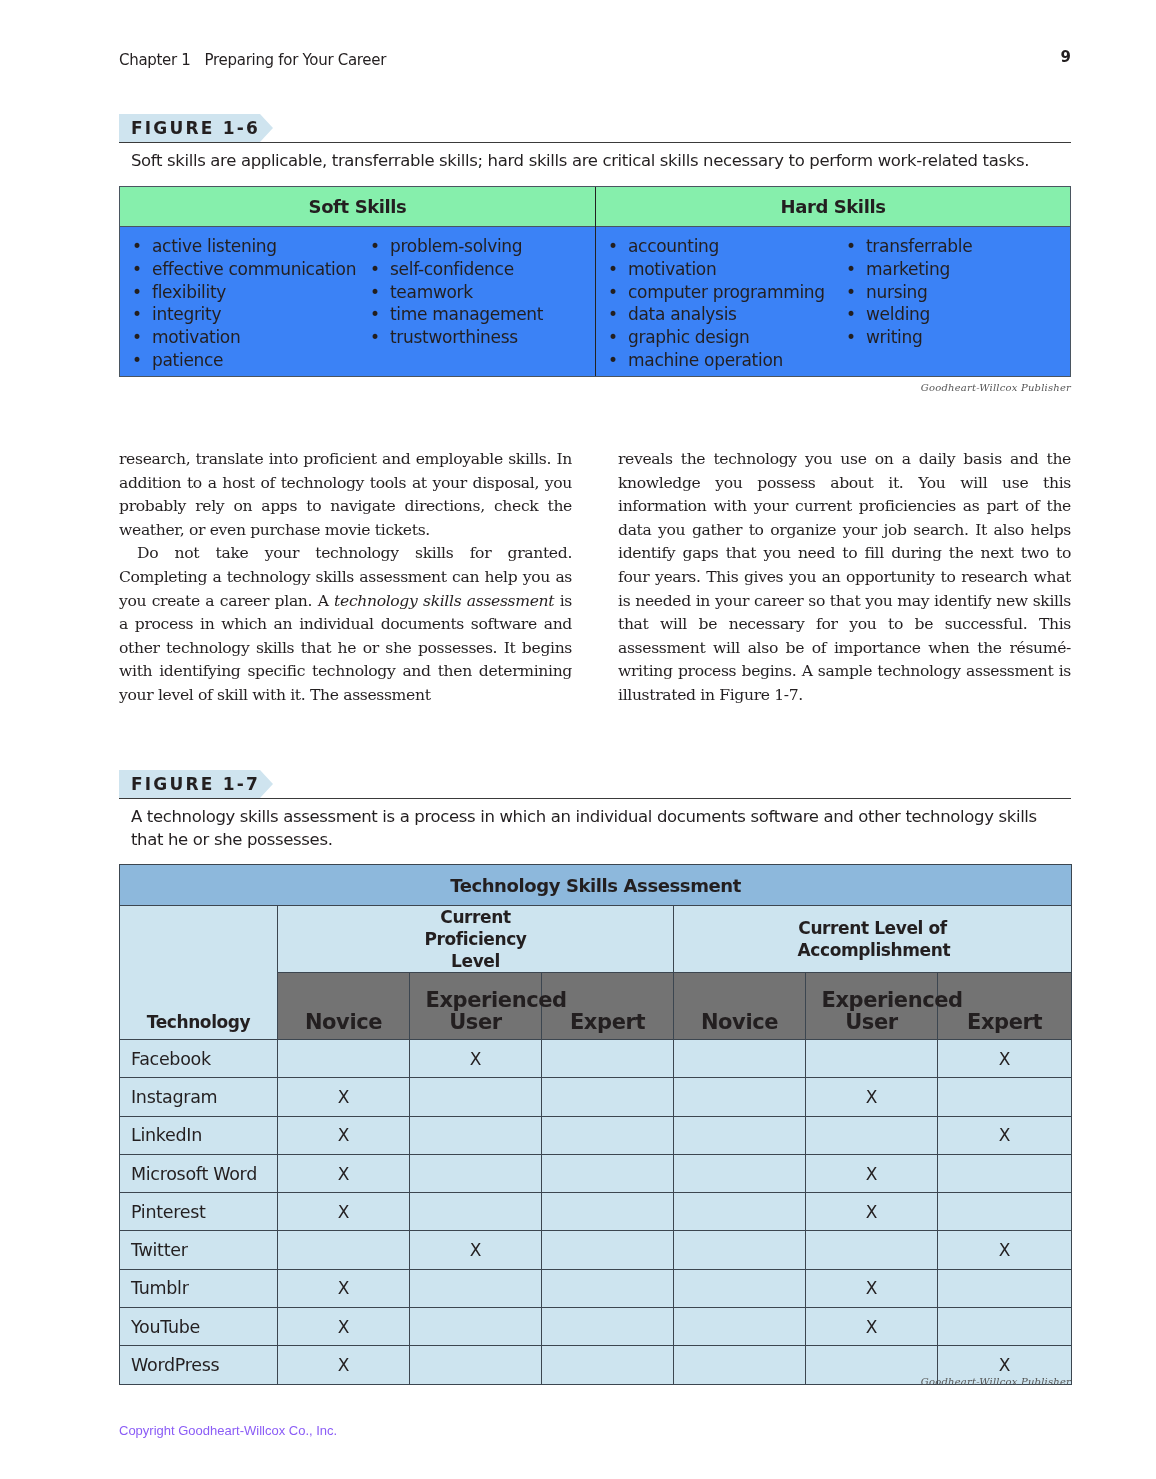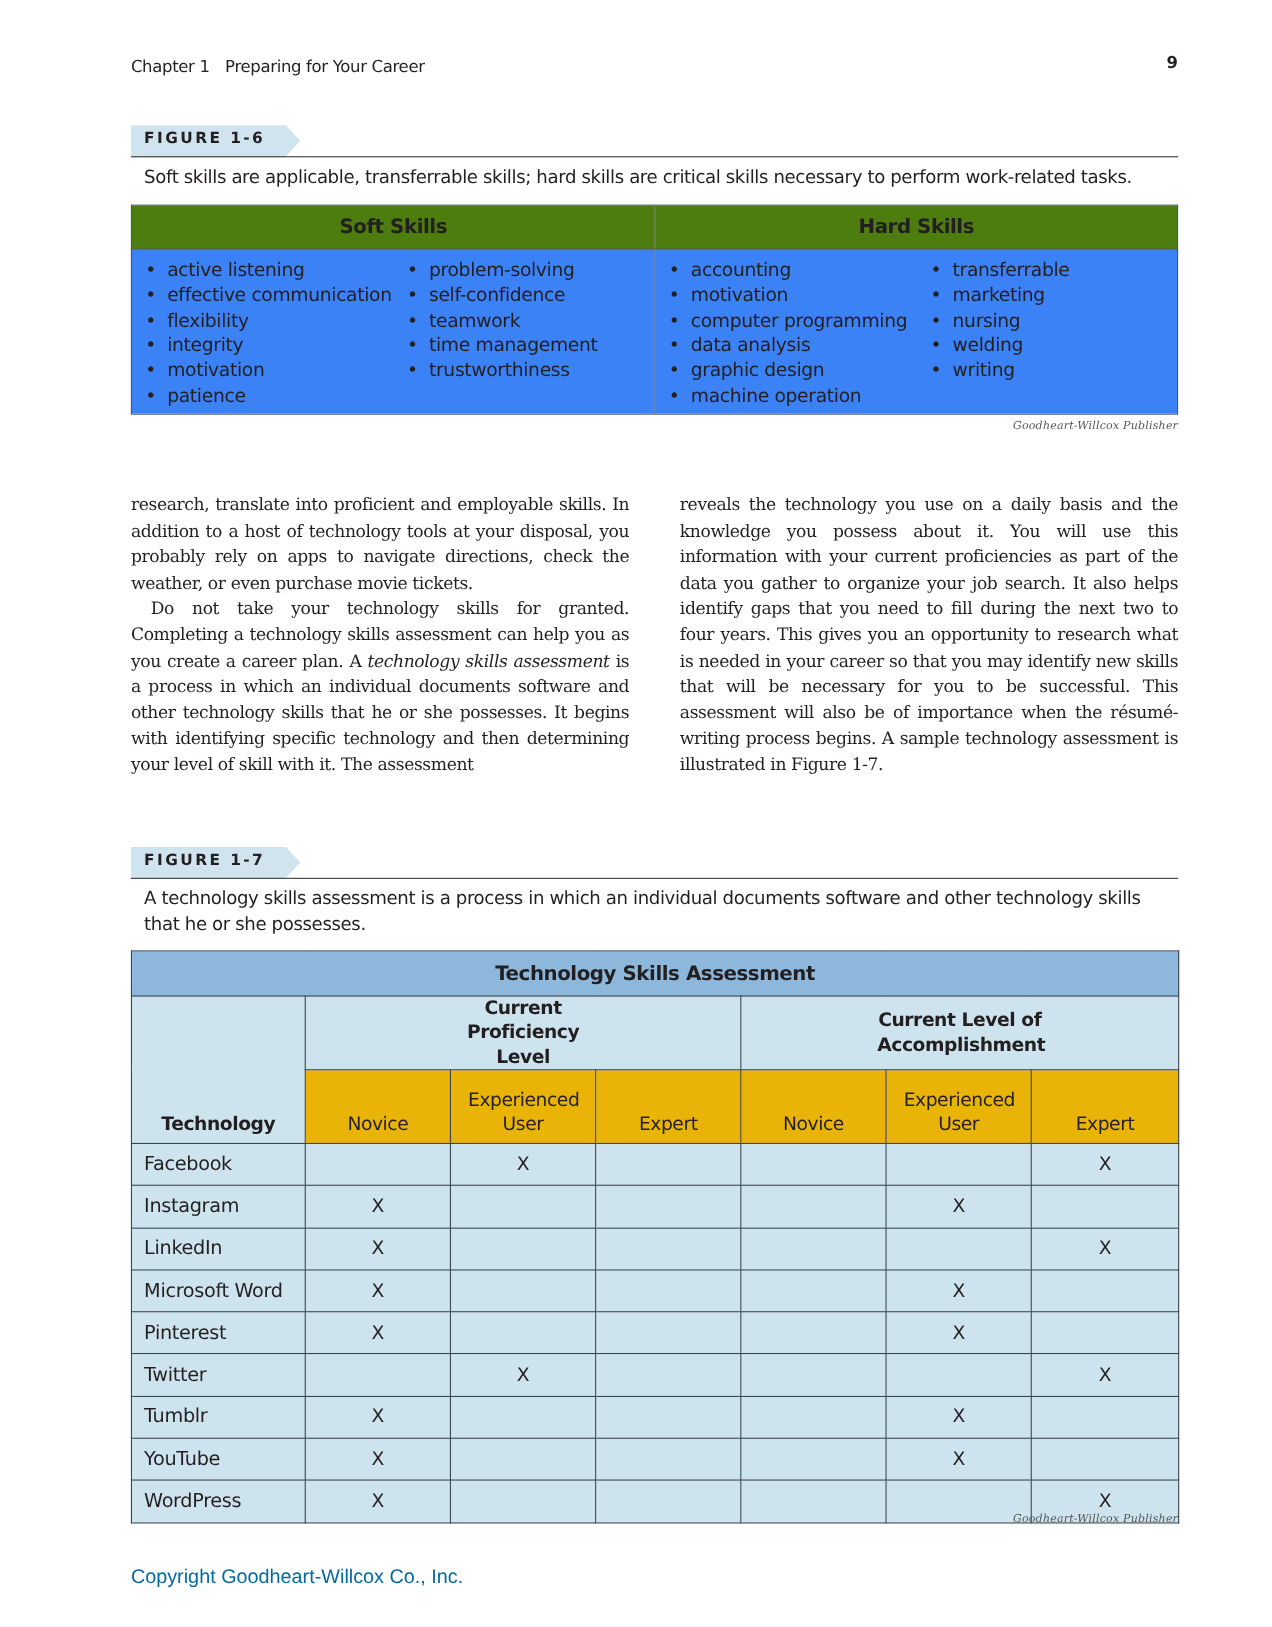--- a/index.html
+++ b/index.html
@@ -5,53 +5,53 @@
   html, body { margin: 0; padding: 0; background: #ffffff; }
   body { width: 1156px; height: 1479px; position: relative; overflow: hidden; color: #231f20; }
 
   .running-head { position: absolute; left: 119px; top: 51px; font-size: 15px; font-family: "DejaVu Sans", sans-serif; letter-spacing: -0.3px; color: #231f20; }
   .running-head .sp { display: inline-block; width: 14px; }
   .page-num { position: absolute; right: 85px; top: 48px; font-size: 15px; font-weight: bold; font-family: "DejaVu Sans", sans-serif; }
 
   .fig-tab { position: absolute; left: 119px; height: 29px; width: 155px; }
   .fig-tab .bg { position: absolute; left: 0; top: 0; width: 141px; height: 29px; background: #cfe4ef; }
   .fig-tab .arrow { position: absolute; left: 141px; top: 0; width: 0; height: 0; border-top: 14.5px solid transparent; border-bottom: 14.5px solid transparent; border-left: 13px solid #cfe4ef; }
-  .fig-tab .lbl { position: absolute; left: 12px; top: 4px; font-size: 14px; font-weight: bold; letter-spacing: 2.2px; font-family: "DejaVu Sans", sans-serif; color: #231f20; }
+  .fig-tab .lbl { position: absolute; left: 12px; top: 4px; font-size: 17px; font-weight: bold; letter-spacing: 2.2px; font-family: "DejaVu Sans", sans-serif; color: #231f20; }
   .fig-rule { position: absolute; left: 119px; width: 952px; height: 0; border-top: 1.5px solid #3a3a3a; }
   .caption { position: absolute; left: 131px; width: 935px; font-size: 16.5px; line-height: 23px; font-family: "DejaVu Sans", sans-serif; letter-spacing: -0.35px; color: #231f20; }
 
   
   .skills { position: absolute; left: 119px; top: 186px; width: 952px; height: 191px; border: 1px solid #4a5560; box-sizing: border-box; }
   .skills .col { position: absolute; top: 0; height: 100%; }
   .skills .col.left { left: 0; width: 476px; border-right: 1.5px solid #222; box-sizing: border-box; }
   .skills .col.right { left: 476px; width: 474px; }
-  .skills .hdr { height: 40px; background: #4d7c0f; border-bottom: 1px solid #4a5560; box-sizing: border-box; display: flex; align-items: center; justify-content: center; font-size: 18px; font-weight: bold; font-family: "DejaVu Sans", sans-serif; letter-spacing: -0.4px; }
+  .skills .hdr { height: 40px; background: #86efac; border-bottom: 1px solid #4a5560; box-sizing: border-box; display: flex; align-items: center; justify-content: center; font-size: 18px; font-weight: bold; font-family: "DejaVu Sans", sans-serif; letter-spacing: -0.4px; }
   .skills .body { position: absolute; top: 40px; left: 0; right: 0; bottom: 0; background: #3b82f6; }
   .skills ul { position: absolute; top: 8px; margin: 0; padding: 0; list-style: none; font-size: 17px; line-height: 22.8px; font-family: "DejaVu Sans", sans-serif; letter-spacing: -0.3px; }
   .skills li { position: relative; padding-left: 22px; white-space: nowrap; }
   .skills li::before { content: "\2022"; position: absolute; left: 2px; top: 0; font-size: 17px; }
 
   .credit { position: absolute; right: 85px; font-size: 10px; font-style: italic; font-family: "DejaVu Serif", serif; color: #555; letter-spacing: 0.2px; }
 
   .body-col { position: absolute; top: 448px; width: 453px; font-family: "DejaVu Serif", serif; font-size: 15.6px; line-height: 23.6px; text-align: justify; letter-spacing: -0.35px; color: #231f20; }
   .body-col p { margin: 0; }
   .body-col p.indent { text-indent: 18px; }
 
   
   .tsa { position: absolute; left: 119px; top: 864px; width: 952px; border-collapse: collapse; font-family: "DejaVu Sans", sans-serif; table-layout: fixed; }
   .tsa th, .tsa td { border: 1px solid #3c4650; padding: 0; }
   .tsa .title-row th { background: #8db8dc; height: 40px; font-size: 18px; font-weight: bold; letter-spacing: -0.4px; }
   .tsa .grp-row th { background: #cde4ef; height: 60px; font-size: 17px; font-weight: bold; line-height: 22px; letter-spacing: -0.4px; }
-  .tsa .sub-row th { background: #eab308; height: 60px; font-size: 17px; font-weight: normal; line-height: 22px; vertical-align: bottom; padding-bottom: 6px; letter-spacing: -0.4px; }
+  .tsa .sub-row th { background: #737373; height: 60px; font-size: 21px; font-weight: bold; line-height: 22px; vertical-align: bottom; padding-bottom: 6px; letter-spacing: -0.4px; }
   .tsa th.tech-h { vertical-align: bottom; padding-bottom: 6px; }
   .tsa td { background: #cde4ef; height: 37.3px; font-size: 17.5px; text-align: center; letter-spacing: -0.3px; }
   .tsa td.name { text-align: left; padding-left: 11px; }
   .tsa td.mark { font-size: 17px; }
 
-  .copyright { position: absolute; left: 119px; top: 1423px; font-size: 18px; font-family: "Liberation Sans", sans-serif; color: #0369a1; }
+  .copyright { position: absolute; left: 119px; top: 1423px; font-size: 13px; font-family: "Liberation Sans", sans-serif; color: #8b5cf6; }
 </style>
 </head>
 <body>
 
 <div class="running-head"><span>Chapter 1</span><span class="sp"></span><span>Preparing for Your Career</span></div>
 <div class="page-num">9</div>
 
 <div class="fig-tab" style="top:114px;">
   <div class="bg"></div>
   <div class="arrow"></div>

